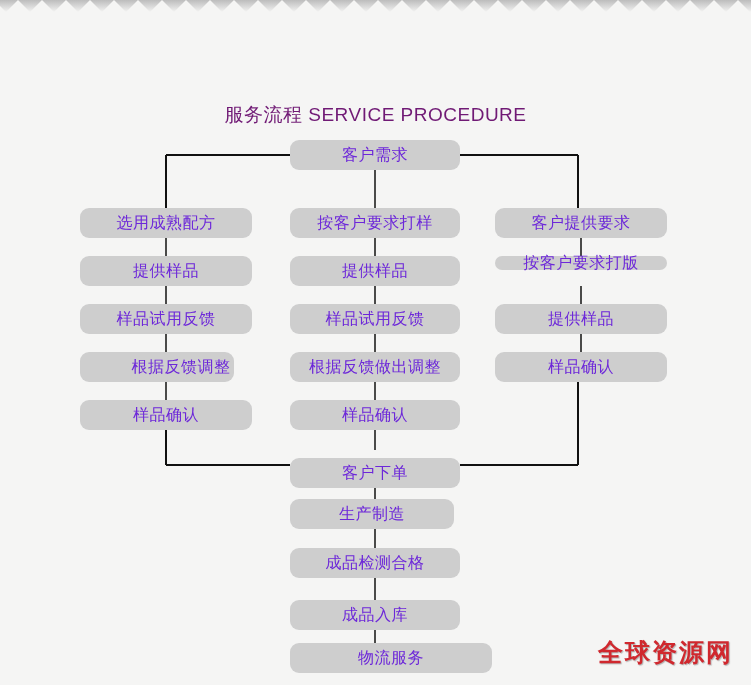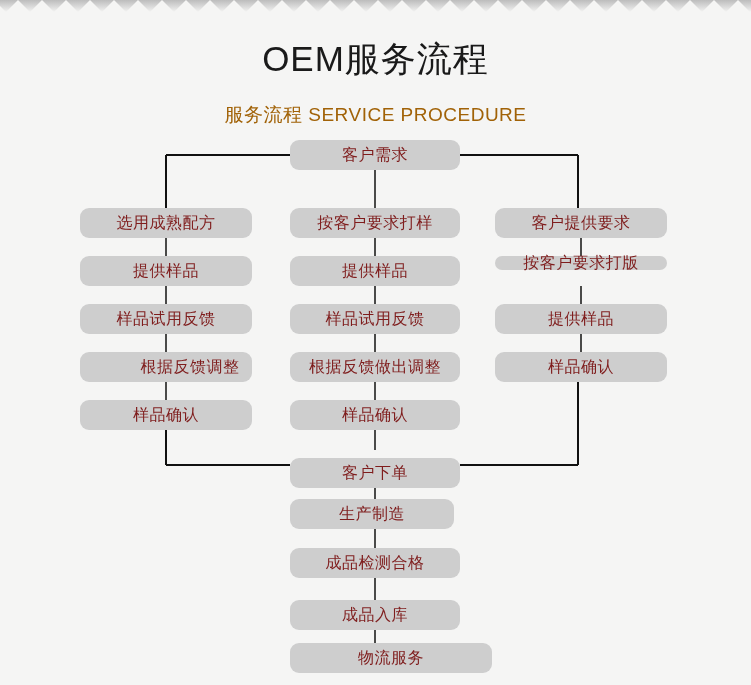--- a/index.html
+++ b/index.html
@@ -48,41 +48,41 @@
   }
   .subtitle {
     position: absolute;
     left: 0;
     top: 102px;
     width: 751px;
     text-align: center;
     font-size: 19px;
     font-weight: 400;
     letter-spacing: 0.5px;
-    color: #a16207;
+    color: #701a75;
     white-space: nowrap;
   }
 
   
   .connectors {
     position: absolute;
     left: 0;
     top: 0;
     width: 751px;
     height: 685px;
     z-index: 1;
   }
 
   
   .node {
     position: absolute;
     box-sizing: border-box;
     background: #cecece;
     border-radius: 9px;
-    color: #7f1d1d;
+    color: #6d28d9;
     font-size: 16px;
     line-height: 1;
     display: flex;
     align-items: center;
     justify-content: center;
     z-index: 3;
     white-space: nowrap;
     letter-spacing: 0.5px;
   }
 
@@ -142,21 +142,20 @@
         <path d="M618,0 L642,0 L630,12 Z"></path>
         <path d="M642,0 L666,0 L654,12 Z"></path>
         <path d="M666,0 L690,0 L678,12 Z"></path>
         <path d="M690,0 L714,0 L702,12 Z"></path>
         <path d="M714,0 L738,0 L726,12 Z"></path>
         <path d="M738,0 L762,0 L750,12 Z"></path>
         <path d="M762,0 L786,0 L774,12 Z"></path>
       </g>
   </svg>
 
-  <div class="title">OEM服务流程</div>
   <div class="subtitle">服务流程 SERVICE PROCEDURE</div>
 
   <svg class="connectors" viewBox="0 0 751 685" aria-hidden="true">
     <g stroke="#111111" stroke-width="1.7" fill="none" shape-rendering="crispEdges">
 
       <path d="M166,155 L290,155"></path>
       <path d="M460,155 L578,155"></path>
       <path d="M166,155 L166,208"></path>
       <path d="M578,155 L578,208"></path>
 
@@ -185,31 +184,32 @@
         <path d="M375,630 L375,643"></path>
       </g>
   </svg>
 
   <div id="node-layer">
       <div class="node" style="left: 290px; top: 140px; width: 170px; height: 30px;">客户需求</div>
       <div class="node" style="left: 290px; top: 450px; width: 170px; height: 30px; margin-top: 8px;">客户下单</div>
       <div class="node" style="left: 80px; top: 208px; width: 172px; height: 30px;">选用成熟配方</div>
       <div class="node" style="left: 80px; top: 256px; width: 172px; height: 30px;">提供样品</div>
       <div class="node" style="left: 80px; top: 304px; width: 172px; height: 30px;">样品试用反馈</div>
-      <div class="node" style="left: 80px; top: 352px; width: 172px; height: 30px; padding-left: 48px;">根据反馈调整</div>
+      <div class="node" style="left: 80px; top: 352px; width: 154px; height: 30px; padding-left: 48px;">根据反馈调整</div>
       <div class="node" style="left: 80px; top: 400px; width: 172px; height: 30px;">样品确认</div>
       <div class="node" style="left: 290px; top: 208px; width: 170px; height: 30px;">按客户要求打样</div>
       <div class="node" style="left: 290px; top: 256px; width: 170px; height: 30px;">提供样品</div>
       <div class="node" style="left: 290px; top: 304px; width: 170px; height: 30px;">样品试用反馈</div>
       <div class="node" style="left: 290px; top: 352px; width: 170px; height: 30px;">根据反馈做出调整</div>
       <div class="node" style="left: 290px; top: 400px; width: 170px; height: 30px;">样品确认</div>
       <div class="node" style="left: 495px; top: 208px; width: 172px; height: 30px;">客户提供要求</div>
       <div class="node" style="left: 495px; top: 256px; width: 172px; height: 14px;">按客户要求打版</div>
       <div class="node" style="left: 495px; top: 304px; width: 172px; height: 30px;">提供样品</div>
       <div class="node" style="left: 495px; top: 352px; width: 172px; height: 30px;">样品确认</div>
       <div class="node" style="left: 290px; top: 499px; width: 164px; height: 30px;">生产制造</div>
       <div class="node" style="left: 290px; top: 548px; width: 170px; height: 30px;">成品检测合格</div>
       <div class="node" style="left: 290px; top: 600px; width: 170px; height: 30px;">成品入库</div>
       <div class="node" style="left: 290px; top: 643px; width: 202px; height: 30px;">物流服务</div>
     </div>
 
+  <div class="watermark">全球资源网</div>
 
 </div>
 
 </body></html>

